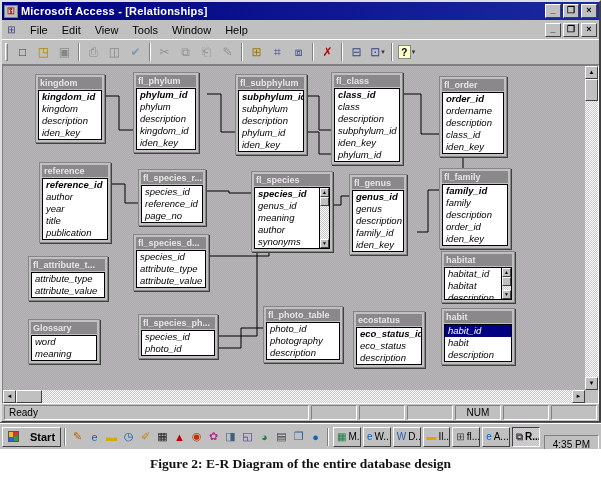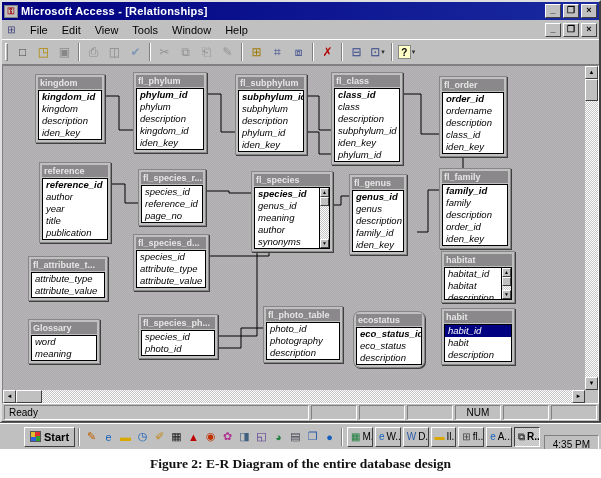--- a/index.html
+++ b/index.html
@@ -88,23 +88,23 @@
   .statusbar { height:17px; display:flex; gap:2px; padding:1px 2px; background:#c0c0c0; }
   .spanel { border:1px solid; border-color:#808080 #fff #fff #808080;
     font-size:10px; line-height:13px; padding:0 4px; height:15px; white-space:nowrap; }
   .spanel.msg { flex:1; }
   .spanel.ind { width:46px; text-align:center; }
 
   
   #taskbar { position:absolute; top:423px; left:0; width:601px; height:26px;
     background:#c0c0c0; border-top:1px solid #fff; box-shadow:0 -1px 0 #585858;
     display:flex; align-items:center; padding:2px 2px; overflow:hidden; }
-  .startbtn { height:20px; display:flex; align-items:center; gap:3px; padding:0 5px;
+  .startbtn { height:20px; display:flex; align-items:center; gap:11px; padding:0 5px;
     background:#c0c0c0; border:1px solid; border-color:#fff #404040 #404040 #fff;
-    font-weight:bold; font-size:11px; flex:0 0 auto;margin-left:22px; }
+    font-weight:bold; font-size:11px; flex:0 0 auto; }
   .winlogo { width:11px; height:11px;
     background:conic-gradient(#e03030 0 90deg,#30a030 0 180deg,#3060e0 0 270deg,#e0c030 0 360deg);
     border:1px solid #555; }
   .tbdiv { width:2px; height:18px; margin:0 3px; flex:0 0 auto;
     border-left:1px solid #808080; border-right:1px solid #fff; }
   .qlicon { width:17px; height:18px; display:flex; align-items:center; justify-content:center;
     font-size:11px; flex:0 0 auto; }
   .taskbtn { height:20px; flex:1 1 30px; min-width:0; margin:0 1px; display:flex;
     align-items:center; gap:2px; padding:0 3px; font-size:10px;
     background:#c0c0c0; border:1px solid; border-color:#fff #404040 #404040 #fff;
@@ -238,21 +238,21 @@
             <div class="ertitle">kingdom</div>
             <div class="erbody">
               <div class="erfields">
                 <div class="erfield pk">kingdom_id</div>
                 <div class="erfield">kingdom</div>
                 <div class="erfield">description</div>
                 <div class="erfield">iden_key</div>
               </div>
             </div>
           </div>
-          <div class="ertable" style="left: 130px; top: 6px; width: 74px;">
+          <div class="ertable" style="left: 130px; top: 6px; width: 66px;">
             <div class="ertitle">fl_phylum</div>
             <div class="erbody">
               <div class="erfields">
                 <div class="erfield pk">phylum_id</div>
                 <div class="erfield">phylum</div>
                 <div class="erfield">description</div>
                 <div class="erfield">kingdom_id</div>
                 <div class="erfield">iden_key</div>
               </div>
             </div>
@@ -414,21 +414,21 @@
           <div class="ertable" style="left: 260px; top: 240px; width: 80px;">
             <div class="ertitle">fl_photo_table</div>
             <div class="erbody">
               <div class="erfields">
                 <div class="erfield">photo_id</div>
                 <div class="erfield">photography</div>
                 <div class="erfield">description</div>
               </div>
             </div>
           </div>
-          <div class="ertable" style="left: 350px; top: 245px; width: 72px; border-radius: 7px;">
+          <div class="ertable" style="left: 350px; top: 245px; width: 72px;">
             <div class="ertitle">ecostatus</div>
             <div class="erbody">
               <div class="erfields">
                 <div class="erfield pk">eco_status_id</div>
                 <div class="erfield">eco_status</div>
                 <div class="erfield">description</div>
               </div>
             </div>
           </div>
           <div class="ertable" style="left: 438px; top: 242px; width: 74px;">

